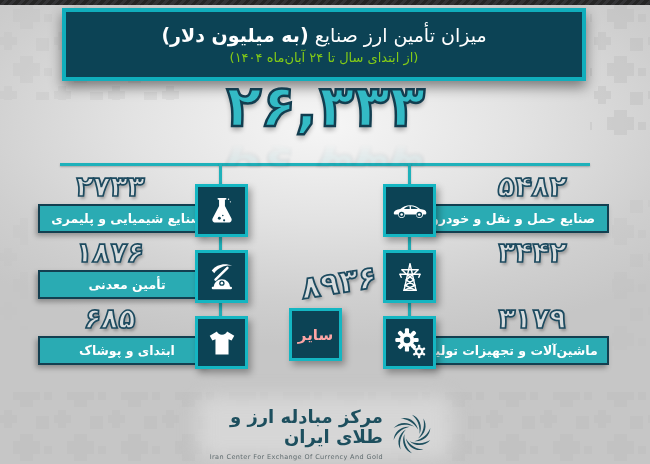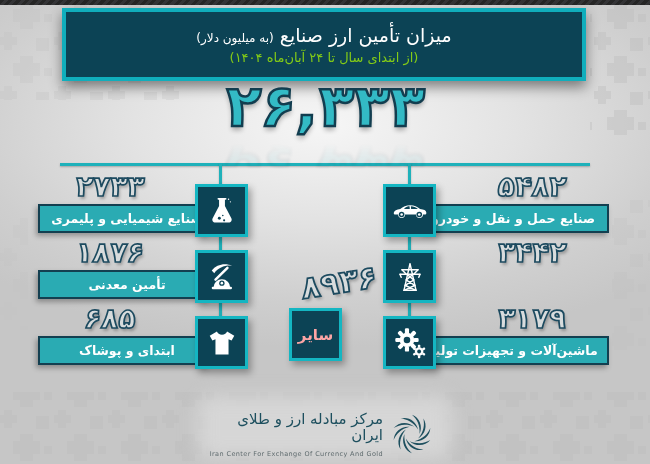--- a/index.html
+++ b/index.html
@@ -14,21 +14,21 @@
     background:repeating-linear-gradient(135deg,#262626 0 3px,#343436 3px 6px);}
   
   .bg-pattern{left:0;top:0;z-index:1;}
   .logo-backdrop{left:198px;top:396px;width:254px;height:62px;background:#d6d6d6;filter:blur(9px);z-index:2;border-radius:14px;}
   
   .header-panel{left:62px;top:8px;width:524px;height:73px;box-sizing:border-box;z-index:5;
     background:#0c4355;border:4px solid #10aebc;box-shadow:0 6px 12px rgba(0,0,0,.45);
     display:flex;flex-direction:column;align-items:center;justify-content:center;gap:3px;color:#fff;}
   .header-line1{direction:rtl;font-size:19px;line-height:1.2;}
   .header-line1 .t-main{font-weight:400;}
-  .header-line1 .t-unit{font-weight:400;font-size:12px;}
+  .header-line1 .t-unit{font-weight:700;font-size:19px;}
   .header-line2{direction:rtl;font-size:13px;color:#84cc16;}
   
   .total-wrap{left:0;top:76px;width:650px;text-align:center;z-index:5;}
   .total-num{
     font-size:58px;font-weight:700;letter-spacing:3px;color:#33bac5;
     -webkit-text-stroke:2.5px #123d4f;text-shadow:0 4px 5px rgba(0,0,0,.3);
     line-height:1.05;transform:skewX(-3deg);}
   .total-reflection{
     transform:scaleY(-0.85) skewX(3deg);opacity:.18;filter:blur(1px);margin-top:-16px;
     -webkit-mask-image:linear-gradient(to bottom,rgba(0,0,0,.9),transparent 65%);
@@ -64,21 +64,21 @@
     font-size:31px;font-weight:700;letter-spacing:2px;color:#d8dcdd;
     -webkit-text-stroke:1.8px #1c4a5f;text-shadow:2px 3px 3px rgba(0,0,0,.25);
     transform:rotate(-9deg) skewX(-4deg);}
   .other-box{left:289px;top:308px;width:53px;height:53px;box-sizing:border-box;z-index:6;
     background:#0c4355;border:3px solid #14b6c2;color:#fca5a5;font-weight:700;font-size:15px;
     display:flex;align-items:center;justify-content:center;direction:rtl;
     box-shadow:3px 4px 7px rgba(0,0,0,.32);}
   
   .org-logo{left:218px;top:410px;width:216px;height:48px;z-index:6;display:flex;align-items:center;justify-content:flex-end;gap:7px;}
   .org-text{display:flex;flex-direction:column;align-items:center;}
-  .org-fa{direction:rtl;font-size:15px;font-weight:400;color:#1d4f5e;line-height:1.1;letter-spacing:-.5px;}
+  .org-fa{direction:rtl;font-size:18px;font-weight:700;color:#1d4f5e;line-height:1.1;letter-spacing:-.5px;}
   .org-en{font-size:6.5px;color:#5f6b6e;letter-spacing:.4px;white-space:nowrap;margin-top:6px;}
   .rosette{width:44px;height:44px;}
   svg{display:block;}
 </style>
 </head>
 <body>
 
 <div id="stage">
 
   <svg class="abs bg-pattern" width="650" height="464" viewBox="0 0 650 464" aria-hidden="true">

